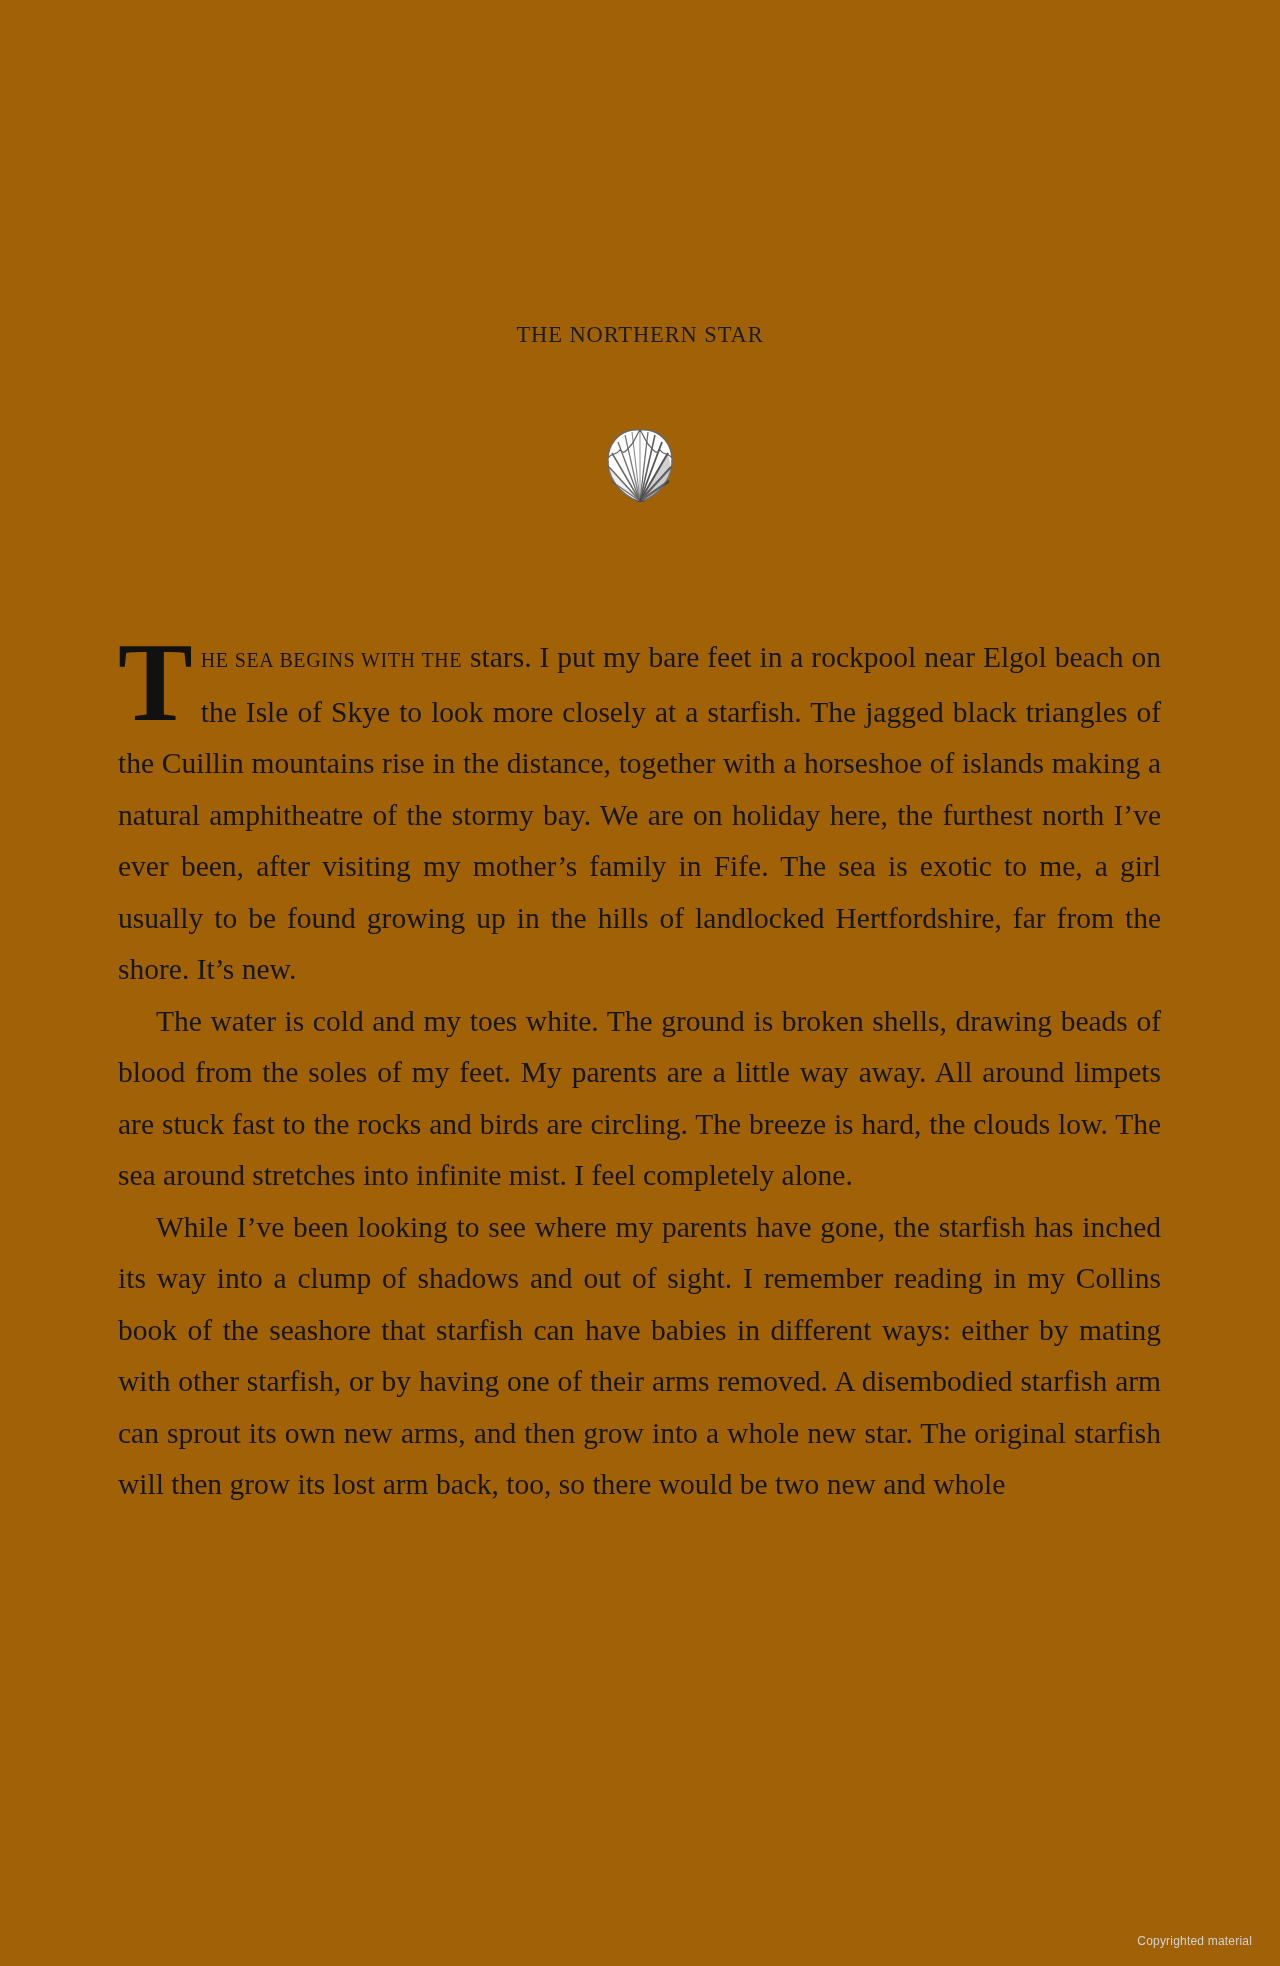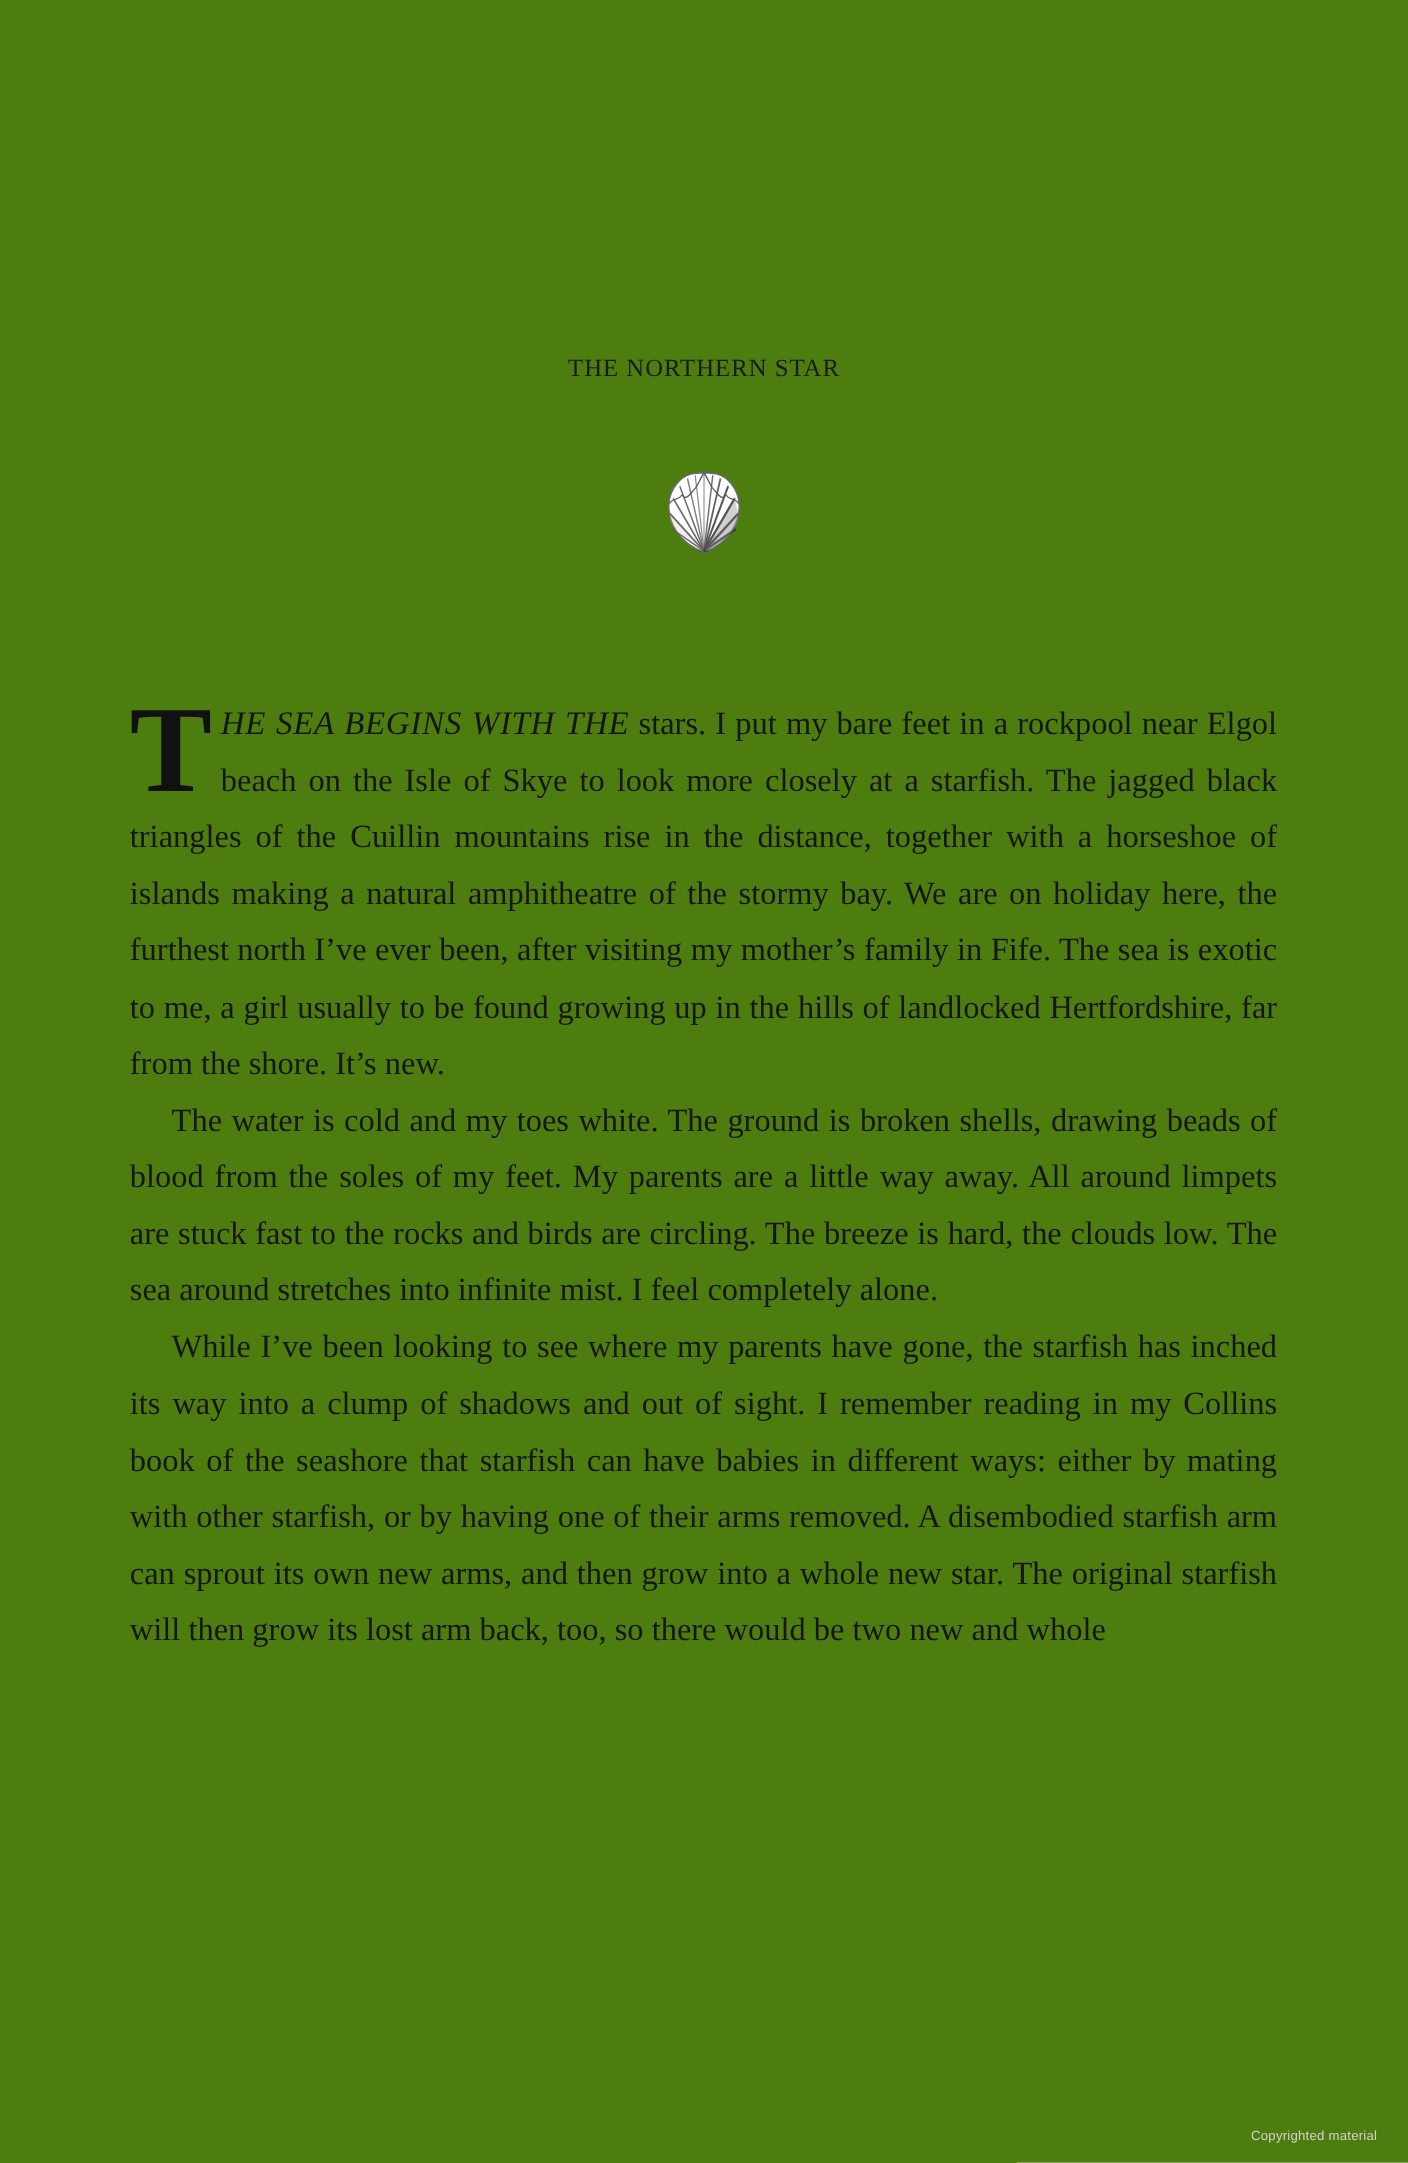--- a/index.html
+++ b/index.html
@@ -12,21 +12,21 @@
     height: 1966px;
     position: relative;
     overflow: hidden;
     font-family: "Liberation Serif", "DejaVu Serif", serif;
     color: #1a1a1a;
   }
 
   .page {
     position: absolute;
     inset: 0;
-    background: #4d7c0f;
+    background: #a16207;
   }
 
   
   .running-head {
     position: absolute;
     top: 322px;
     left: 0;
     width: 1280px;
     text-align: center;
     font-family: "Liberation Serif", "DejaVu Serif", serif;
@@ -81,22 +81,21 @@
     font-weight: 700;
     padding: 4px 6px 0 0;
     margin-top: 2px;
     margin-right: 2px;
     color: #111111;
   }
 
   .smallcaps {
     font-variant: small-caps;
     letter-spacing: 0.6px;
-    font-size: 30px;
-    font-style: italic;
+    font-size: 20px;
   }
 
   
   .watermark {
     position: absolute;
     right: 28px;
     bottom: 18px;
     font-family: "Liberation Sans", "DejaVu Sans", sans-serif;
     font-size: 12px;
     color: #d2d2d2;

